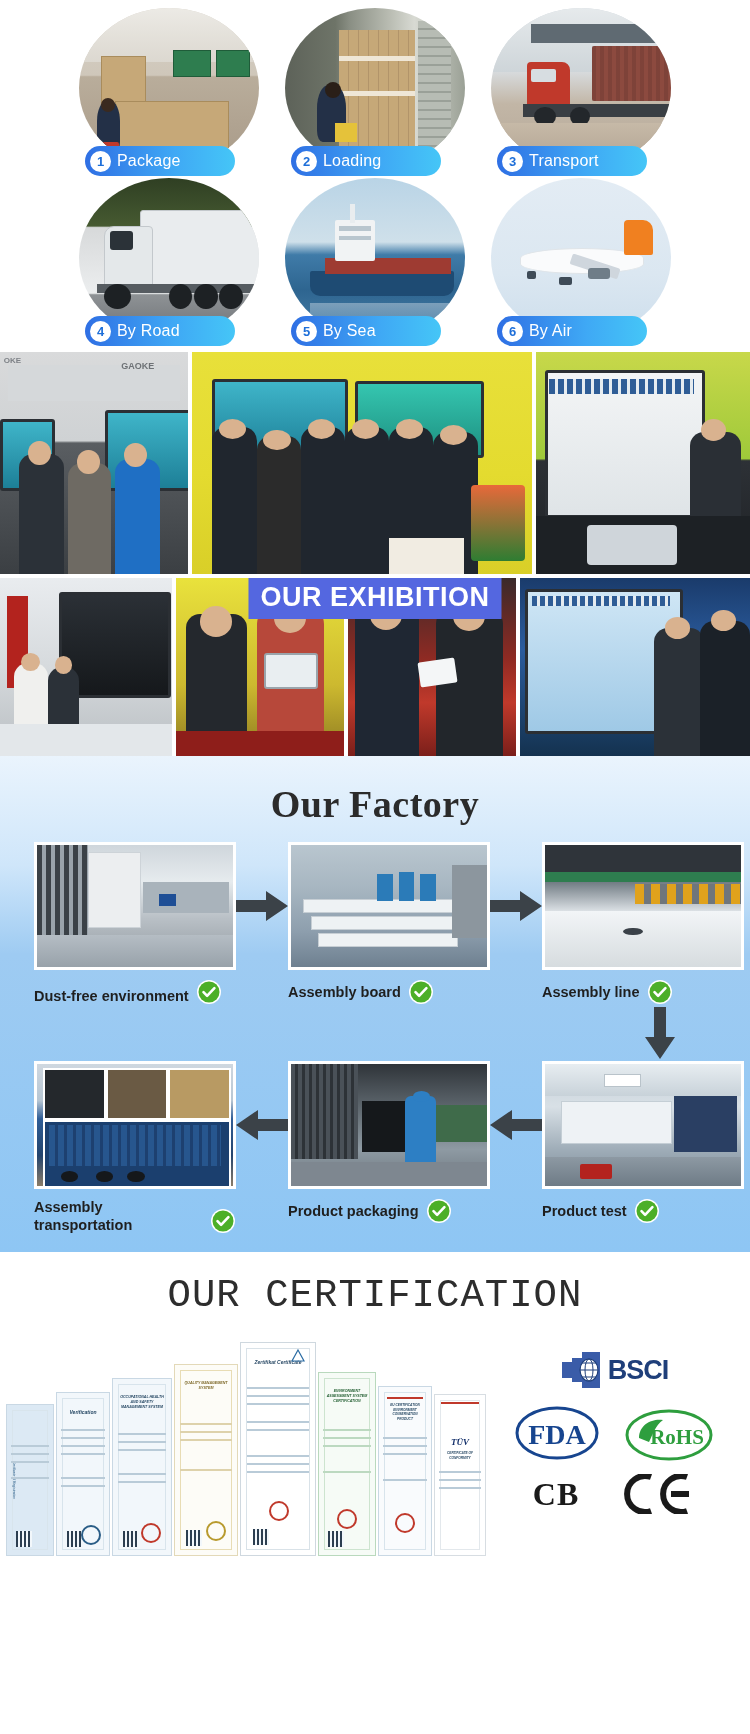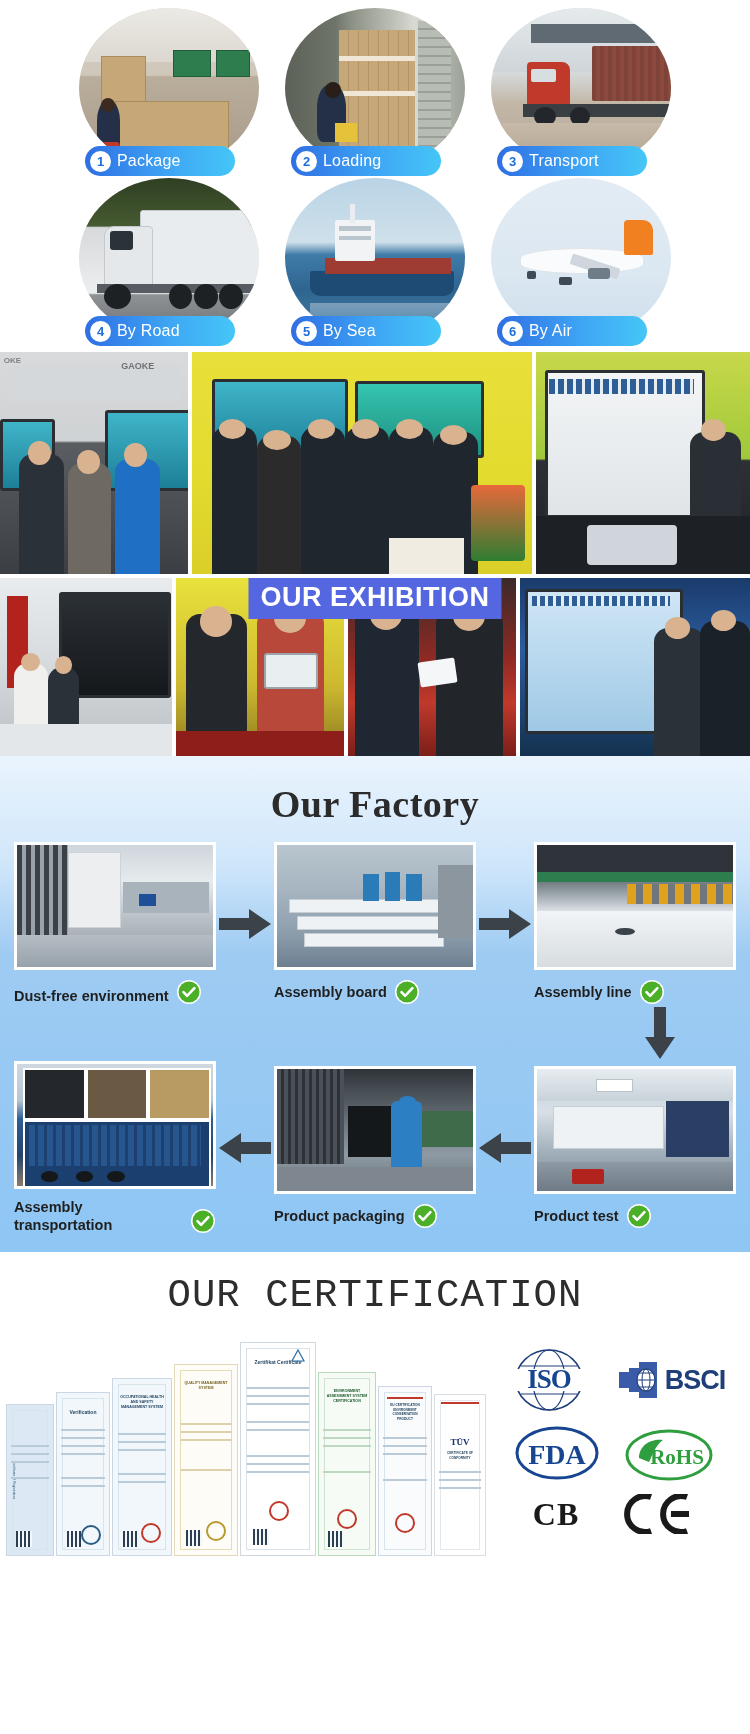--- a/index.html
+++ b/index.html
@@ -88,21 +88,21 @@
 
   
   .factory{background:linear-gradient(180deg,#eaf4fd 0%,#cfe6fa 22%,#9ecbf2 40%,#8ec6f4 100%);padding:12px 0 18px 0;}
   .factory-title{
     text-align:center;
     font-family:"Liberation Serif", serif;
     font-weight:bold;font-size:38px;color:#2b2b2b;
     letter-spacing:.5px;padding:14px 0 16px 0;
   }
   .fac-grid{position:relative;padding:0 14px;}
-  .fac-row{display:flex;align-items:center;justify-content:space-between;}
+  .fac-row{display:flex;align-items:flex-start;justify-content:space-between;margin-left:20px;}
   .fac-item{width:202px;position:relative;}
   .fac-photo{width:202px;height:128px;border:3px solid #ffffff;box-sizing:border-box;overflow:hidden;position:relative;}
   .fp{position:absolute;inset:0;}
   .fp-dust{background:linear-gradient(180deg,#cfd6dc 0%,#e6ebee 30%,#b9c0c6 60%,#8f979e 100%);}
   .fp-assembly{background:linear-gradient(180deg,#b9c6cf 0%,#a7b6c1 35%,#8e9fae 70%,#6e8090 100%);}
   .fp-line{background:linear-gradient(180deg,#3b4046 0%,#6f7a82 30%,#dfe4e8 55%,#c9d0d5 100%);}
   .fp-test{background:linear-gradient(180deg,#c3ced6 0%,#d8e0e6 35%,#9fadb8 70%,#7b8a96 100%);}
   .fp-pack{background:linear-gradient(180deg,#2f3439 0%,#5d666d 35%,#8e9aa3 70%,#6c767e 100%);}
   .fp-trans{background:linear-gradient(180deg,#cfd8e0 0%,#b7c6d3 30%,#2f5d96 45%,#24446d 75%,#8a7c68 100%);}
   .fac-caption{
@@ -121,21 +121,21 @@
 
   
   .cert{background:#ffffff;padding:22px 0 10px 0;}
   .cert-title{
     text-align:center;
     font-family:Liberation Mono, monospace;
     font-size:39px;color:#2d2d2d;letter-spacing:1px;
     padding-bottom:24px;
   }
   .cert-body{display:flex;align-items:flex-start;}
-  .cert-docs{display:flex;align-items:flex-end;gap:2px;padding-left:6px;}
+  .cert-docs{display:flex;align-items:flex-end;gap:2px;padding-left:6px;font-style:italic;}
   .doc{
     background:#f2f7fb;border:1px solid #c9d8e4;position:relative;overflow:hidden;
   }
   .doc .doc-inner{position:absolute;inset:5px;border:1px solid #d8e4ec;}
   .doc .bar{position:absolute;left:8%;right:8%;height:2px;background:#b9cbd8;}
   .doc .seal{position:absolute;width:16px;height:16px;border-radius:50%;border:2px solid #c0392b;}
   .doc .qr{position:absolute;width:16px;height:16px;background:
       repeating-linear-gradient(90deg,#2c3e50 0 2px,#f2f7fb 2px 4px),
       repeating-linear-gradient(0deg,#2c3e50 0 2px,transparent 2px 4px);}
   .doc-title{
@@ -661,31 +661,20 @@
           <div class="doc-title" style="top:56px;font-size:3.2px;">CERTIFICATE OF CONFORMITY</div>
           <div class="bar" style="top:76px;"></div>
             <div class="bar" style="top:84px;"></div>
           <div class="bar" style="top:92px;"></div>
         </div>
       </div>
 
       <div class="cert-logos">
 
         <div class="logo-row">
-          <div class="iso-logo">
-            <svg width="92" height="64" viewBox="0 0 92 64" style="display:block">
-              <ellipse cx="46" cy="32" rx="33" ry="30" fill="none" stroke="#1f3f7a" stroke-width="1.6"></ellipse>
-              <ellipse cx="46" cy="32" rx="16" ry="30" fill="none" stroke="#1f3f7a" stroke-width="1.2"></ellipse>
-              <line x1="13" y1="32" x2="79" y2="32" stroke="#1f3f7a" stroke-width="1.2"></line>
-              <line x1="18" y1="18" x2="74" y2="18" stroke="#1f3f7a" stroke-width="1.2"></line>
-              <line x1="18" y1="46" x2="74" y2="46" stroke="#1f3f7a" stroke-width="1.2"></line>
-              <rect x="6" y="21" width="80" height="22" fill="#ffffff"></rect>
-              <text x="46" y="40" text-anchor="middle" font-family="Liberation Serif, serif" font-weight="bold" font-size="27" fill="#17458f">ISO</text>
-            </svg>
-          </div>
 
           <div class="bsci-wrap">
             <svg width="44" height="44" viewBox="0 0 44 44" style="display:block">
               <path d="M2 14 L12 14 L12 10 L22 10 L22 4 L40 4 L40 40 L22 40 L22 34 L12 34 L12 30 L2 30 Z" fill="#3a5ca8"></path>
               <ellipse cx="29" cy="22" rx="9" ry="11" fill="#ffffff"></ellipse>
               <ellipse cx="29" cy="22" rx="9" ry="11" fill="none" stroke="#1f3f7a" stroke-width="1.2"></ellipse>
               <ellipse cx="29" cy="22" rx="4" ry="11" fill="none" stroke="#1f3f7a" stroke-width="1"></ellipse>
               <line x1="20" y1="22" x2="38" y2="22" stroke="#1f3f7a" stroke-width="1"></line>
               <line x1="22" y1="15" x2="36" y2="15" stroke="#1f3f7a" stroke-width="1"></line>
               <line x1="22" y1="29" x2="36" y2="29" stroke="#1f3f7a" stroke-width="1"></line>

